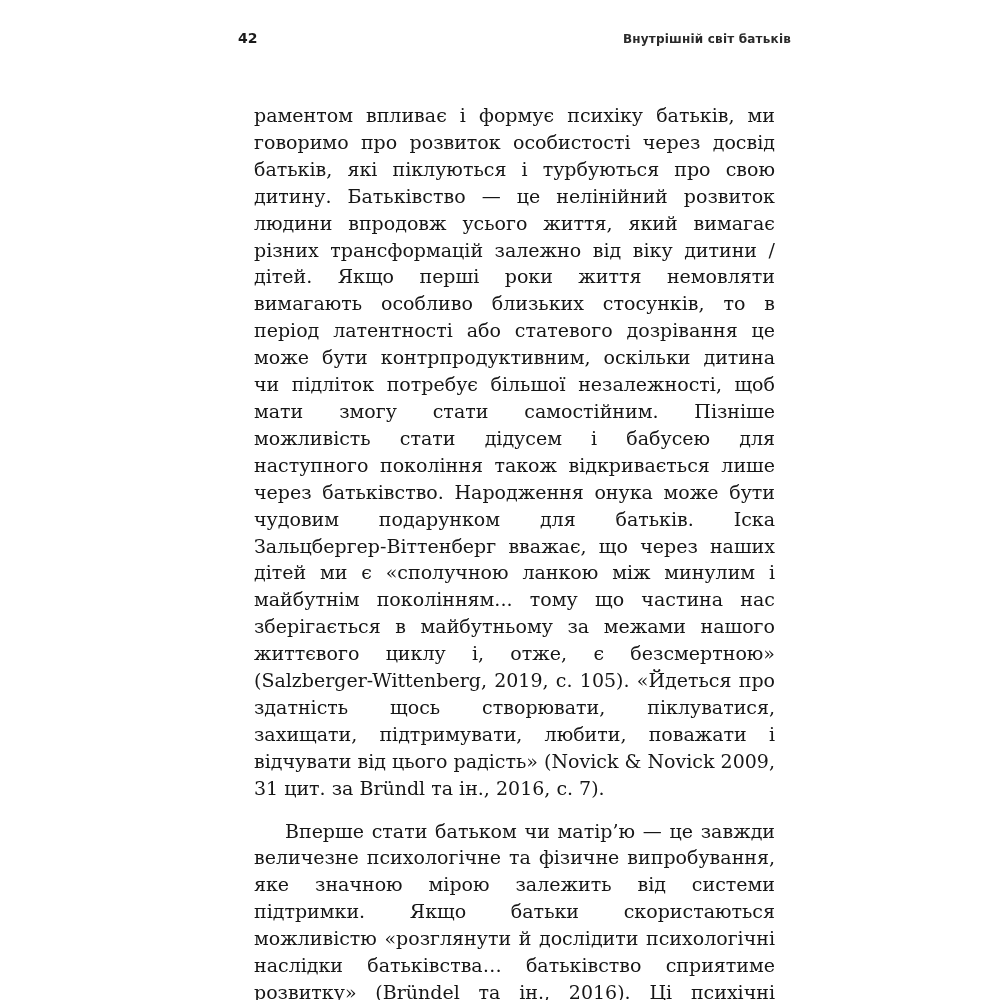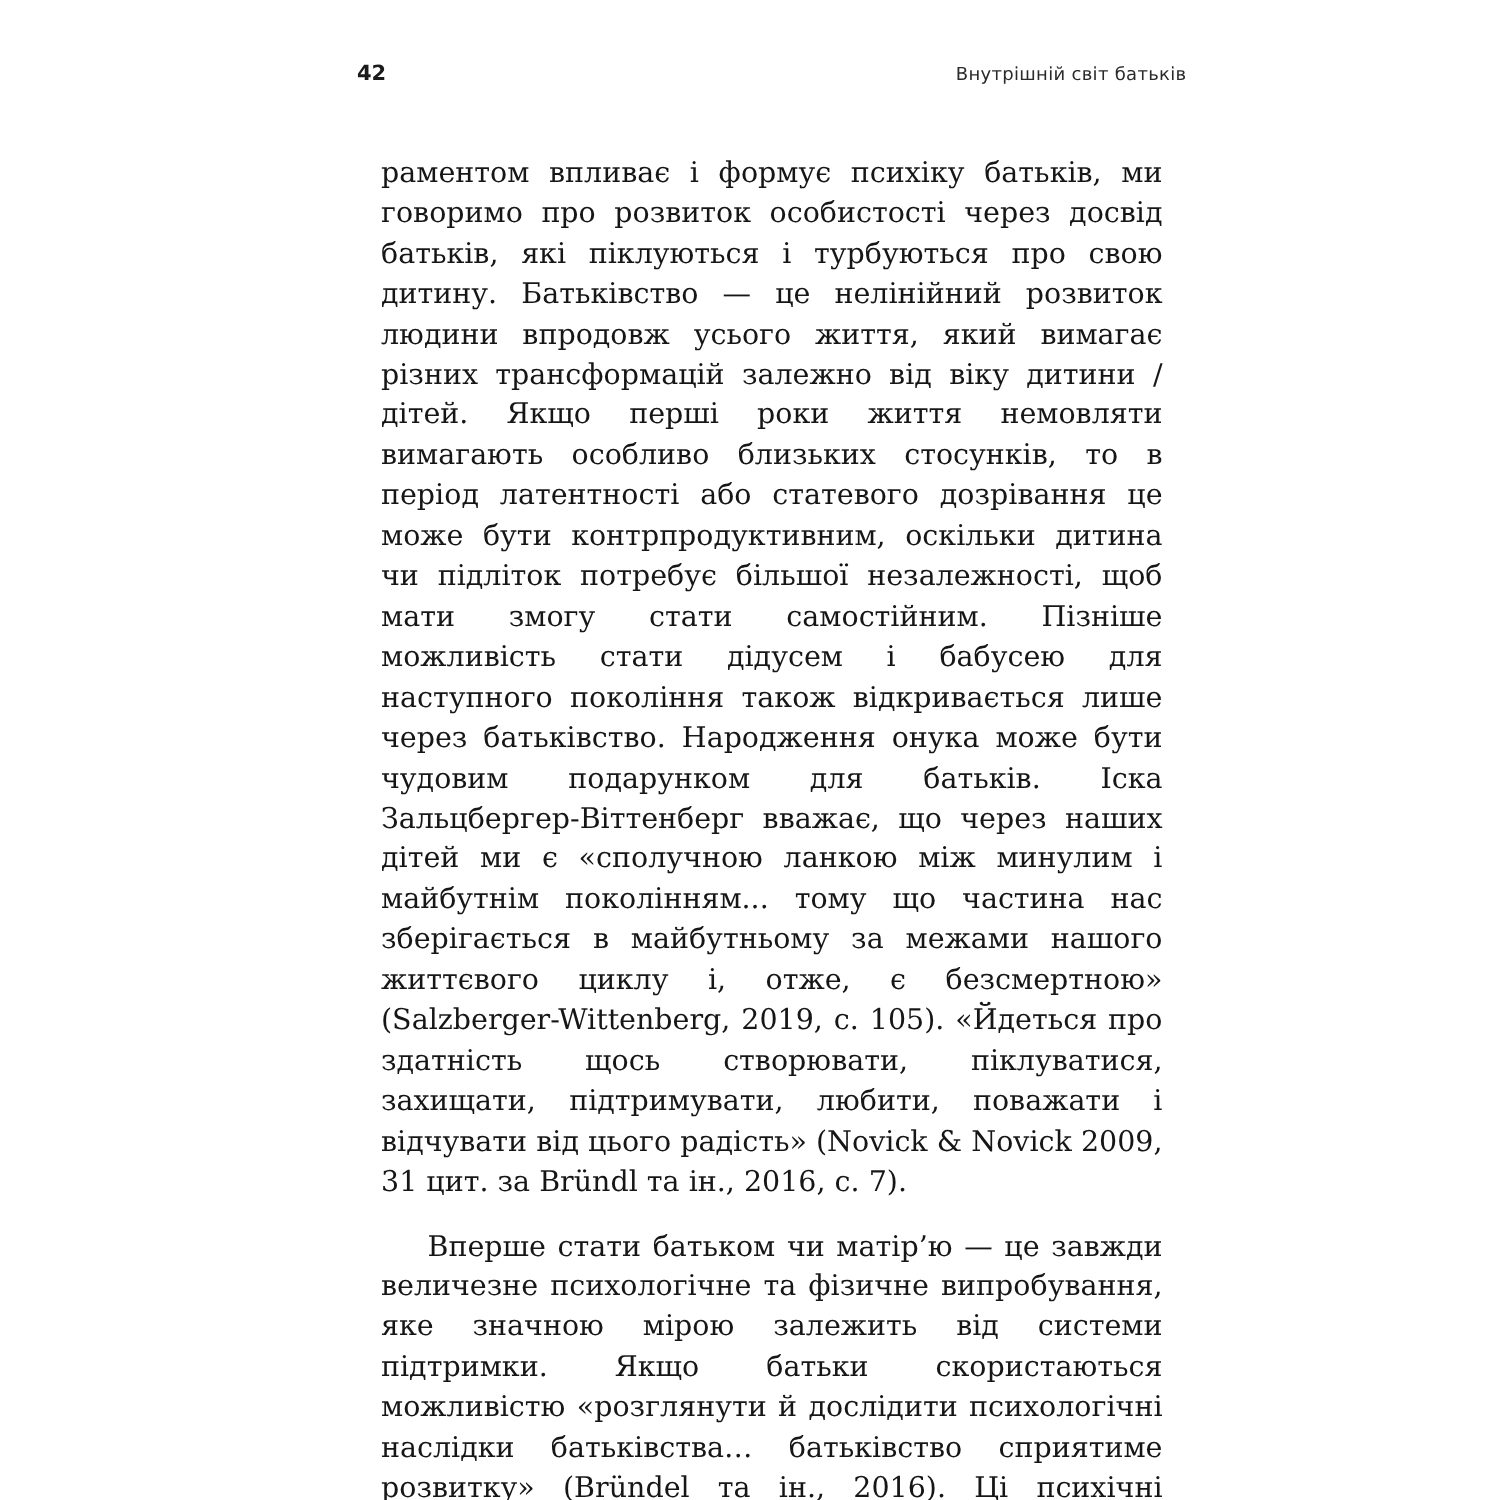--- a/index.html
+++ b/index.html
@@ -13,37 +13,38 @@
   .page {
     position: relative;
     width: 1000px;
     height: 1000px;
     background: #ffffff;
     overflow: hidden;
   }
   .page-header {
     position: absolute;
     left: 238px;
-    top: 41px;
+    top: 30px;
     width: 553px;
     display: flex;
     justify-content: space-between;
     align-items: baseline;
   }
   .page-number {
     font-family: "DejaVu Sans", sans-serif;
     font-weight: 700;
     font-size: 14px;
     color: #1a1a1a;
   }
   .running-title {
     font-family: "DejaVu Sans", sans-serif;
     font-size: 12px;
     color: #2a2a2a;
     letter-spacing: 0.2px;
+    font-weight: bold;
   }
   .page-body {
     position: absolute;
     left: 238px;
     top: 86px;
     width: 553px;
     font-family: "DejaVu Serif", serif;
     font-size: 19px;
     line-height: 26.9px;
     color: #161616;

